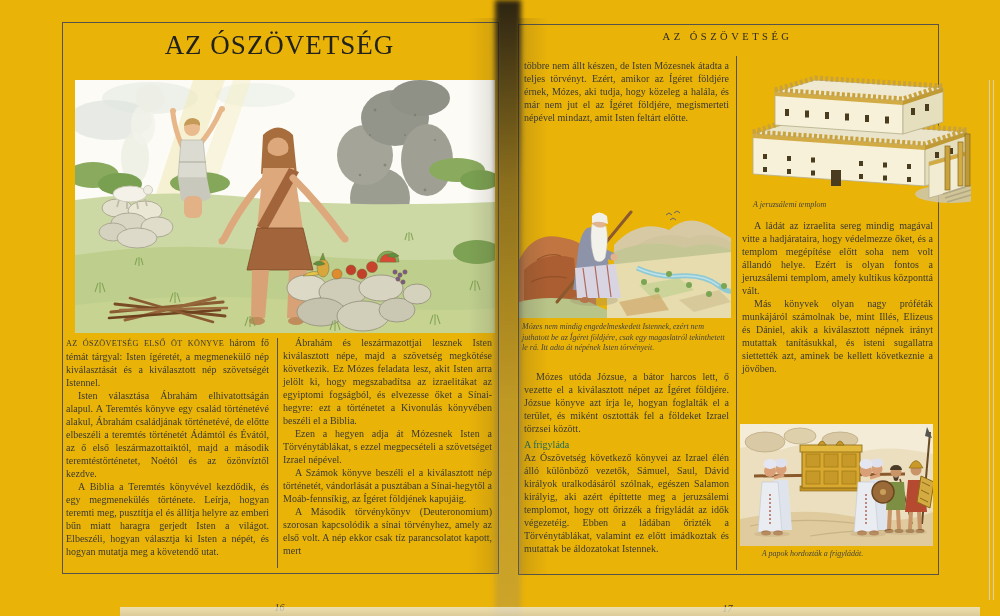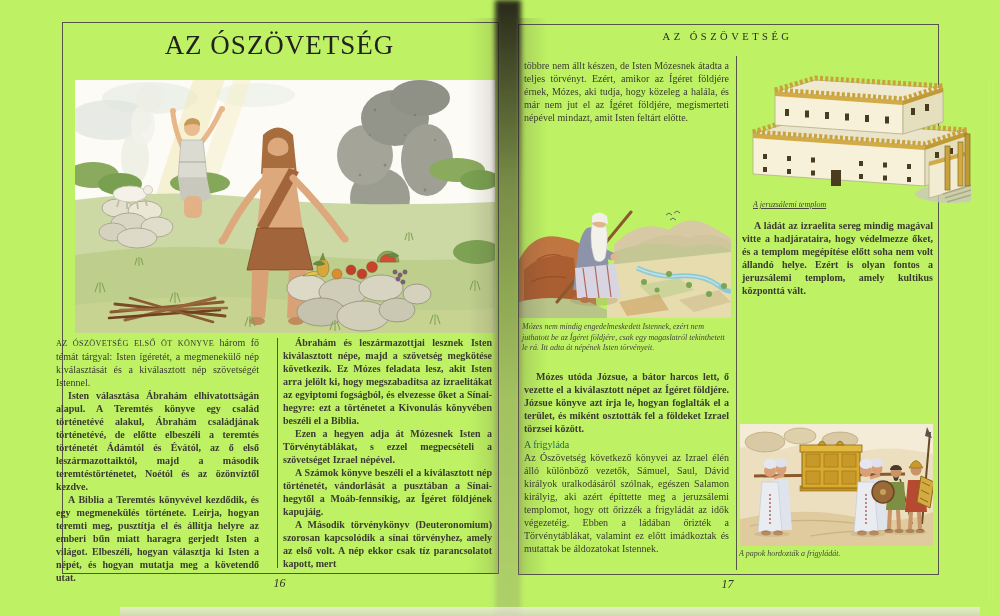--- a/index.html
+++ b/index.html
@@ -1,16 +1,16 @@
 <!DOCTYPE html>
 <html lang="hu"><head>
 <meta charset="utf-8">
 <style>
   html,body{margin:0;padding:0;background:#e9e7e1;}
-  .spread{position:relative;width:1000px;height:616px;background:#bef264;overflow:hidden;
+  .spread{position:relative;width:1000px;height:616px;background:#eab308;overflow:hidden;
           font-family:"Liberation Serif","DejaVu Serif",serif;color:#3a3a31;}
   
   .spine-shadow{position:absolute;left:495px;top:0;width:26px;height:616px;
     background:linear-gradient(to bottom,rgba(28,24,19,.92) 0%,rgba(64,57,48,.55) 30%,
                rgba(110,102,88,.34) 65%,rgba(140,132,118,.30) 100%);
     filter:blur(2.5px);}
   .curve-l{position:absolute;left:468px;top:18px;width:30px;height:556px;
     background:linear-gradient(to right,rgba(70,62,50,0),rgba(70,62,50,.16));}
   .curve-r{position:absolute;left:518px;top:18px;width:30px;height:556px;
     background:linear-gradient(to right,rgba(70,62,50,.20),rgba(70,62,50,0));}
@@ -25,35 +25,35 @@
   .vrule{position:absolute;width:1px;background:#56534a;}
   .left-rule{left:277px;top:338px;height:230px;}
   .right-rule{left:736px;top:56px;height:514px;}
   
   .title{position:absolute;left:62px;top:30px;width:435px;margin:0;text-align:center;
          font-size:27px;font-weight:400;letter-spacing:1px;color:#21211d;}
   .running-head{position:absolute;left:518px;top:31px;width:419px;text-align:center;
          font-size:10.5px;letter-spacing:3.5px;color:#2a2a25;}
   .col{position:absolute;}
   .body-p{margin:0;font-size:10px;line-height:13px;text-align:justify;}
-  .body-p.indent{text-indent:12px;font-weight:bold;}
+  .body-p.indent{text-indent:12px;}
   .lead{font-size:8.2px;letter-spacing:.3px;}
   .caption{position:absolute;font-size:8px;line-height:10.5px;font-style:italic;color:#45453c;}
   .subhead{margin:4px 0 1px 0;font-size:10px;font-weight:500;color:#1f6a58;}
-  .pagenum{position:absolute;text-align:center;font-style:italic;font-size:12px;color:#33332c;}
+  .pagenum{position:absolute;text-align:center;font-style:italic;font-size:10px;color:#33332c;margin-top:26px;}
   .left-num{left:62px;top:576px;width:435px;}
   .right-num{left:518px;top:577px;width:419px;font-style:italic;}
-  .c-l1{left:56px;top:336px;width:203px;}
+  .c-l1{left:66px;top:336px;width:203px;}
   .c-l2{left:283px;top:336px;width:209px;}
   .c-r1{left:524px;top:59px;width:205px;}
   .c-r1b{left:524px;top:370px;width:205px;}
   .c-r2{left:742px;top:219px;width:191px;}
   .moses-cap{left:522px;top:322px;width:206px;}
-  .temple-cap{left:753px;top:200px;width:180px;text-decoration:underline;}
-  .ark-cap{left:739px;top:549px;width:193px;}
+  .temple-cap{left:753px;top:200px;width:180px;}
+  .ark-cap{left:716px;top:549px;width:193px;text-align:center;}
   
   .illo{position:absolute;}
   .illo svg{display:block;width:100%;height:100%;}
   .cain{left:75px;top:80px;width:420px;height:253px;}
   .moses{left:519px;top:190px;width:212px;height:128px;}
   .temple{left:739px;top:46px;width:232px;height:160px;}
   .ark{left:740px;top:424px;width:193px;height:122px;}
 </style>
 </head>
 <body>
@@ -322,20 +322,21 @@
         <rect x="206" y="100" width="5" height="44" fill="#c9a23c" stroke="#8a6a1a" stroke-width=".7"></rect>
         <rect x="219" y="96" width="5" height="44" fill="#d2ab44" stroke="#8a6a1a" stroke-width=".7"></rect>
         <path d="M204,148 L232,139 M206,152 L232,144 M208,156 L232,149" stroke="#b0a884" stroke-width="1.6"></path>
         <rect x="226" y="88" width="5" height="52" fill="#bf9a34" stroke="#8a6a1a" stroke-width=".7"></rect>
       </svg>
     </div>
     <div class="caption temple-cap">A jeruzsálemi templom</div>
 
     <div class="col c-r2">
       <p class="body-p indent">A ládát az izraelita sereg mindig magával vitte a hadjárataira, hogy védelmezze őket, és a templom megépítése előtt soha nem volt állandó helye. Ezért is olyan fontos a jeruzsálemi templom, amely kultikus központtá vált.</p>
+      <p class="body-p indent">Más könyvek olyan nagy próféták munkájáról számolnak be, mint Illés, Elizeus és Dániel, akik a kiválasztott népnek irányt mutattak tanításukkal, és isteni sugallatra siettették azt, aminek be kellett következnie a jövőben.</p>
     </div>
 
     <div class="illo ark">
       <svg viewBox="0 0 193 122" preserveAspectRatio="none">
         <rect width="193" height="122" fill="#ecdfbf"></rect>
         <path d="M0,0 H193 V30 Q150,20 120,28 Q80,12 40,26 Q20,18 0,24 Z" fill="#f4ecd6"></path>
         <ellipse cx="25" cy="18" rx="20" ry="10" fill="#d9c9a4" stroke="#b8a57c" stroke-width=".7"></ellipse>
         <ellipse cx="60" cy="12" rx="16" ry="8" fill="#dfd0ac" stroke="#b8a57c" stroke-width=".7"></ellipse>
         <ellipse cx="100" cy="16" rx="18" ry="8" fill="#d9c9a4" stroke="#b8a57c" stroke-width=".7"></ellipse>
         <path d="M0,95 Q60,82 110,92 T193,88 L193,122 L0,122 Z" fill="#dfcb9e"></path>

